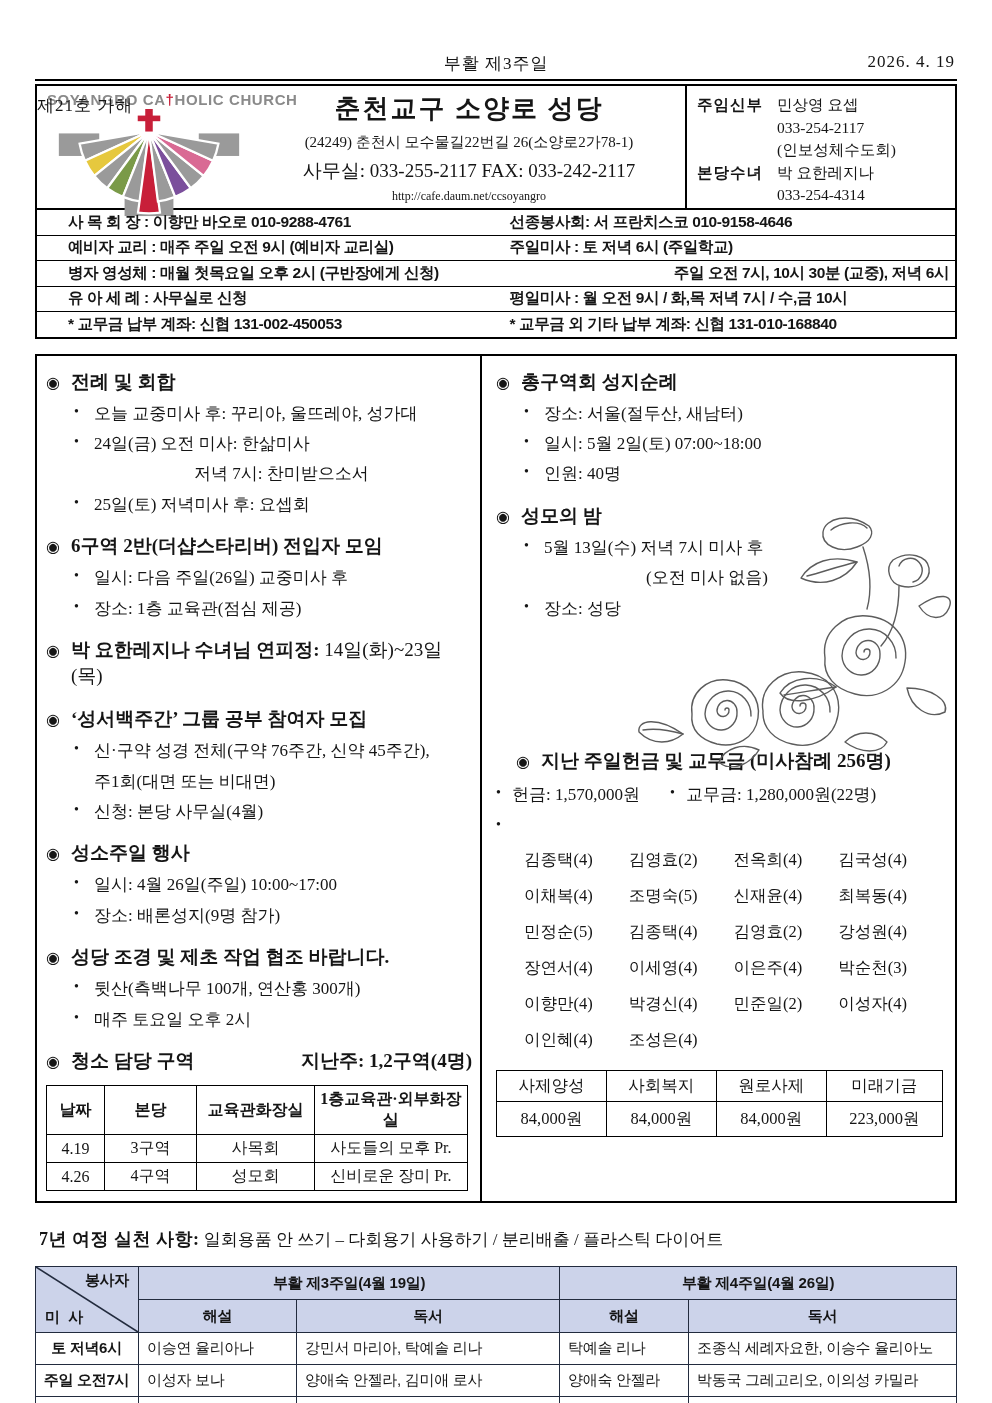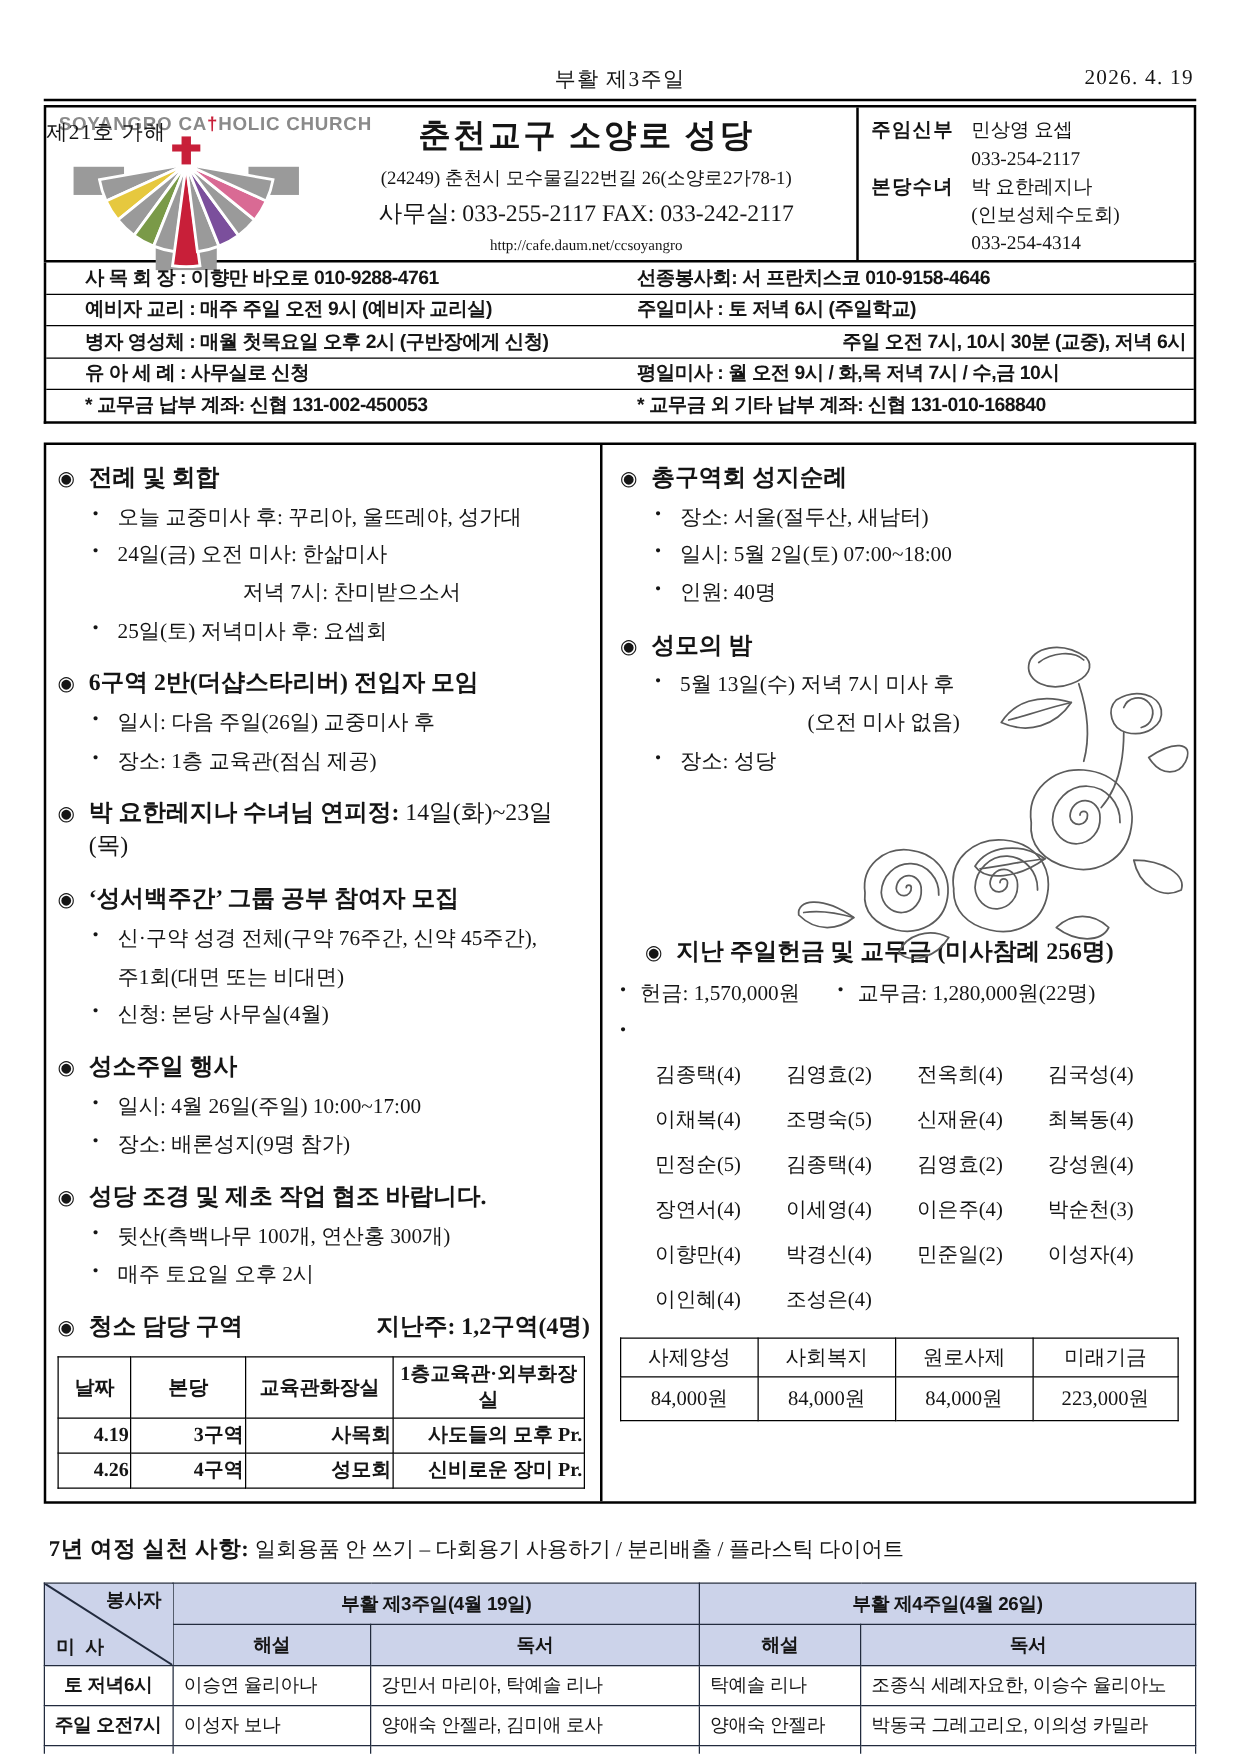--- a/index.html
+++ b/index.html
@@ -57,21 +57,21 @@
   .item{font-size:17px;margin-top:8px;padding-left:28px;display:flex;line-height:1.32;}
   .item .bm{width:20px;flex:none;font-size:14px;}
   .cont{font-size:17px;margin-top:8px;line-height:1.32;}
   .cont.c1{padding-left:148px;}
   .cont.c2{padding-left:48px;}
   .cont.c3{padding-left:150px;}
 
   
   .cleantable{width:99%;border-collapse:collapse;margin-top:11px;font-size:16px;}
   .cleantable th{border:1.7px solid #000;font-weight:bold;text-align:center;padding:3px 1px;}
-  .cleantable td{border:1.7px solid #000;font-weight:bold;text-align:right;padding:3px 1px;}
+  .cleantable td{border:1.7px solid #000;font-weight:normal;text-align:center;padding:3px 1px;}
 
   
   .offer-title{margin-top:128px;padding-left:20px;}
   .offer-line{font-size:17px;margin-top:10px;display:flex;line-height:1.3;}
   .offer-line .bm{width:16px;flex:none;font-size:14px;}
   .offer-line .gap{width:30px;flex:none;}
   .names{margin:15px 0 0 28px;display:grid;grid-template-columns:repeat(4,1fr);row-gap:14px;font-size:16.5px;}
   .dontable{width:100%;border-collapse:collapse;margin-top:19px;font-size:16.5px;}
   .dontable th{border:1.7px solid #000;font-weight:normal;text-align:center;padding:4px 2px;}
   .dontable td{border:1.7px solid #000;text-align:center;padding:6px 2px;}
@@ -138,26 +138,26 @@
     <div class="right-cell">
       <div class="contact-row">
         <span class="contact-label">주임신부</span>
         <span>민상영 요셉</span>
       </div>
       <div class="contact-row">
         <span class="contact-label"></span>
         <span>033-254-2117</span>
       </div>
       <div class="contact-row">
+        <span class="contact-label"></span>
+        <span>(인보성체수도회)</span>
+      </div>
+      <div class="contact-row">
         <span class="contact-label">본당수녀</span>
         <span>박 요한레지나</span>
-      </div>
-      <div class="contact-row">
-        <span class="contact-label"></span>
-        <span>(인보성체수도회)</span>
       </div>
       <div class="contact-row">
         <span class="contact-label"></span>
         <span>033-254-4314</span>
       </div>
     </div>
   </div>
 
   <div class="infotable">
     <div class="inforow">

